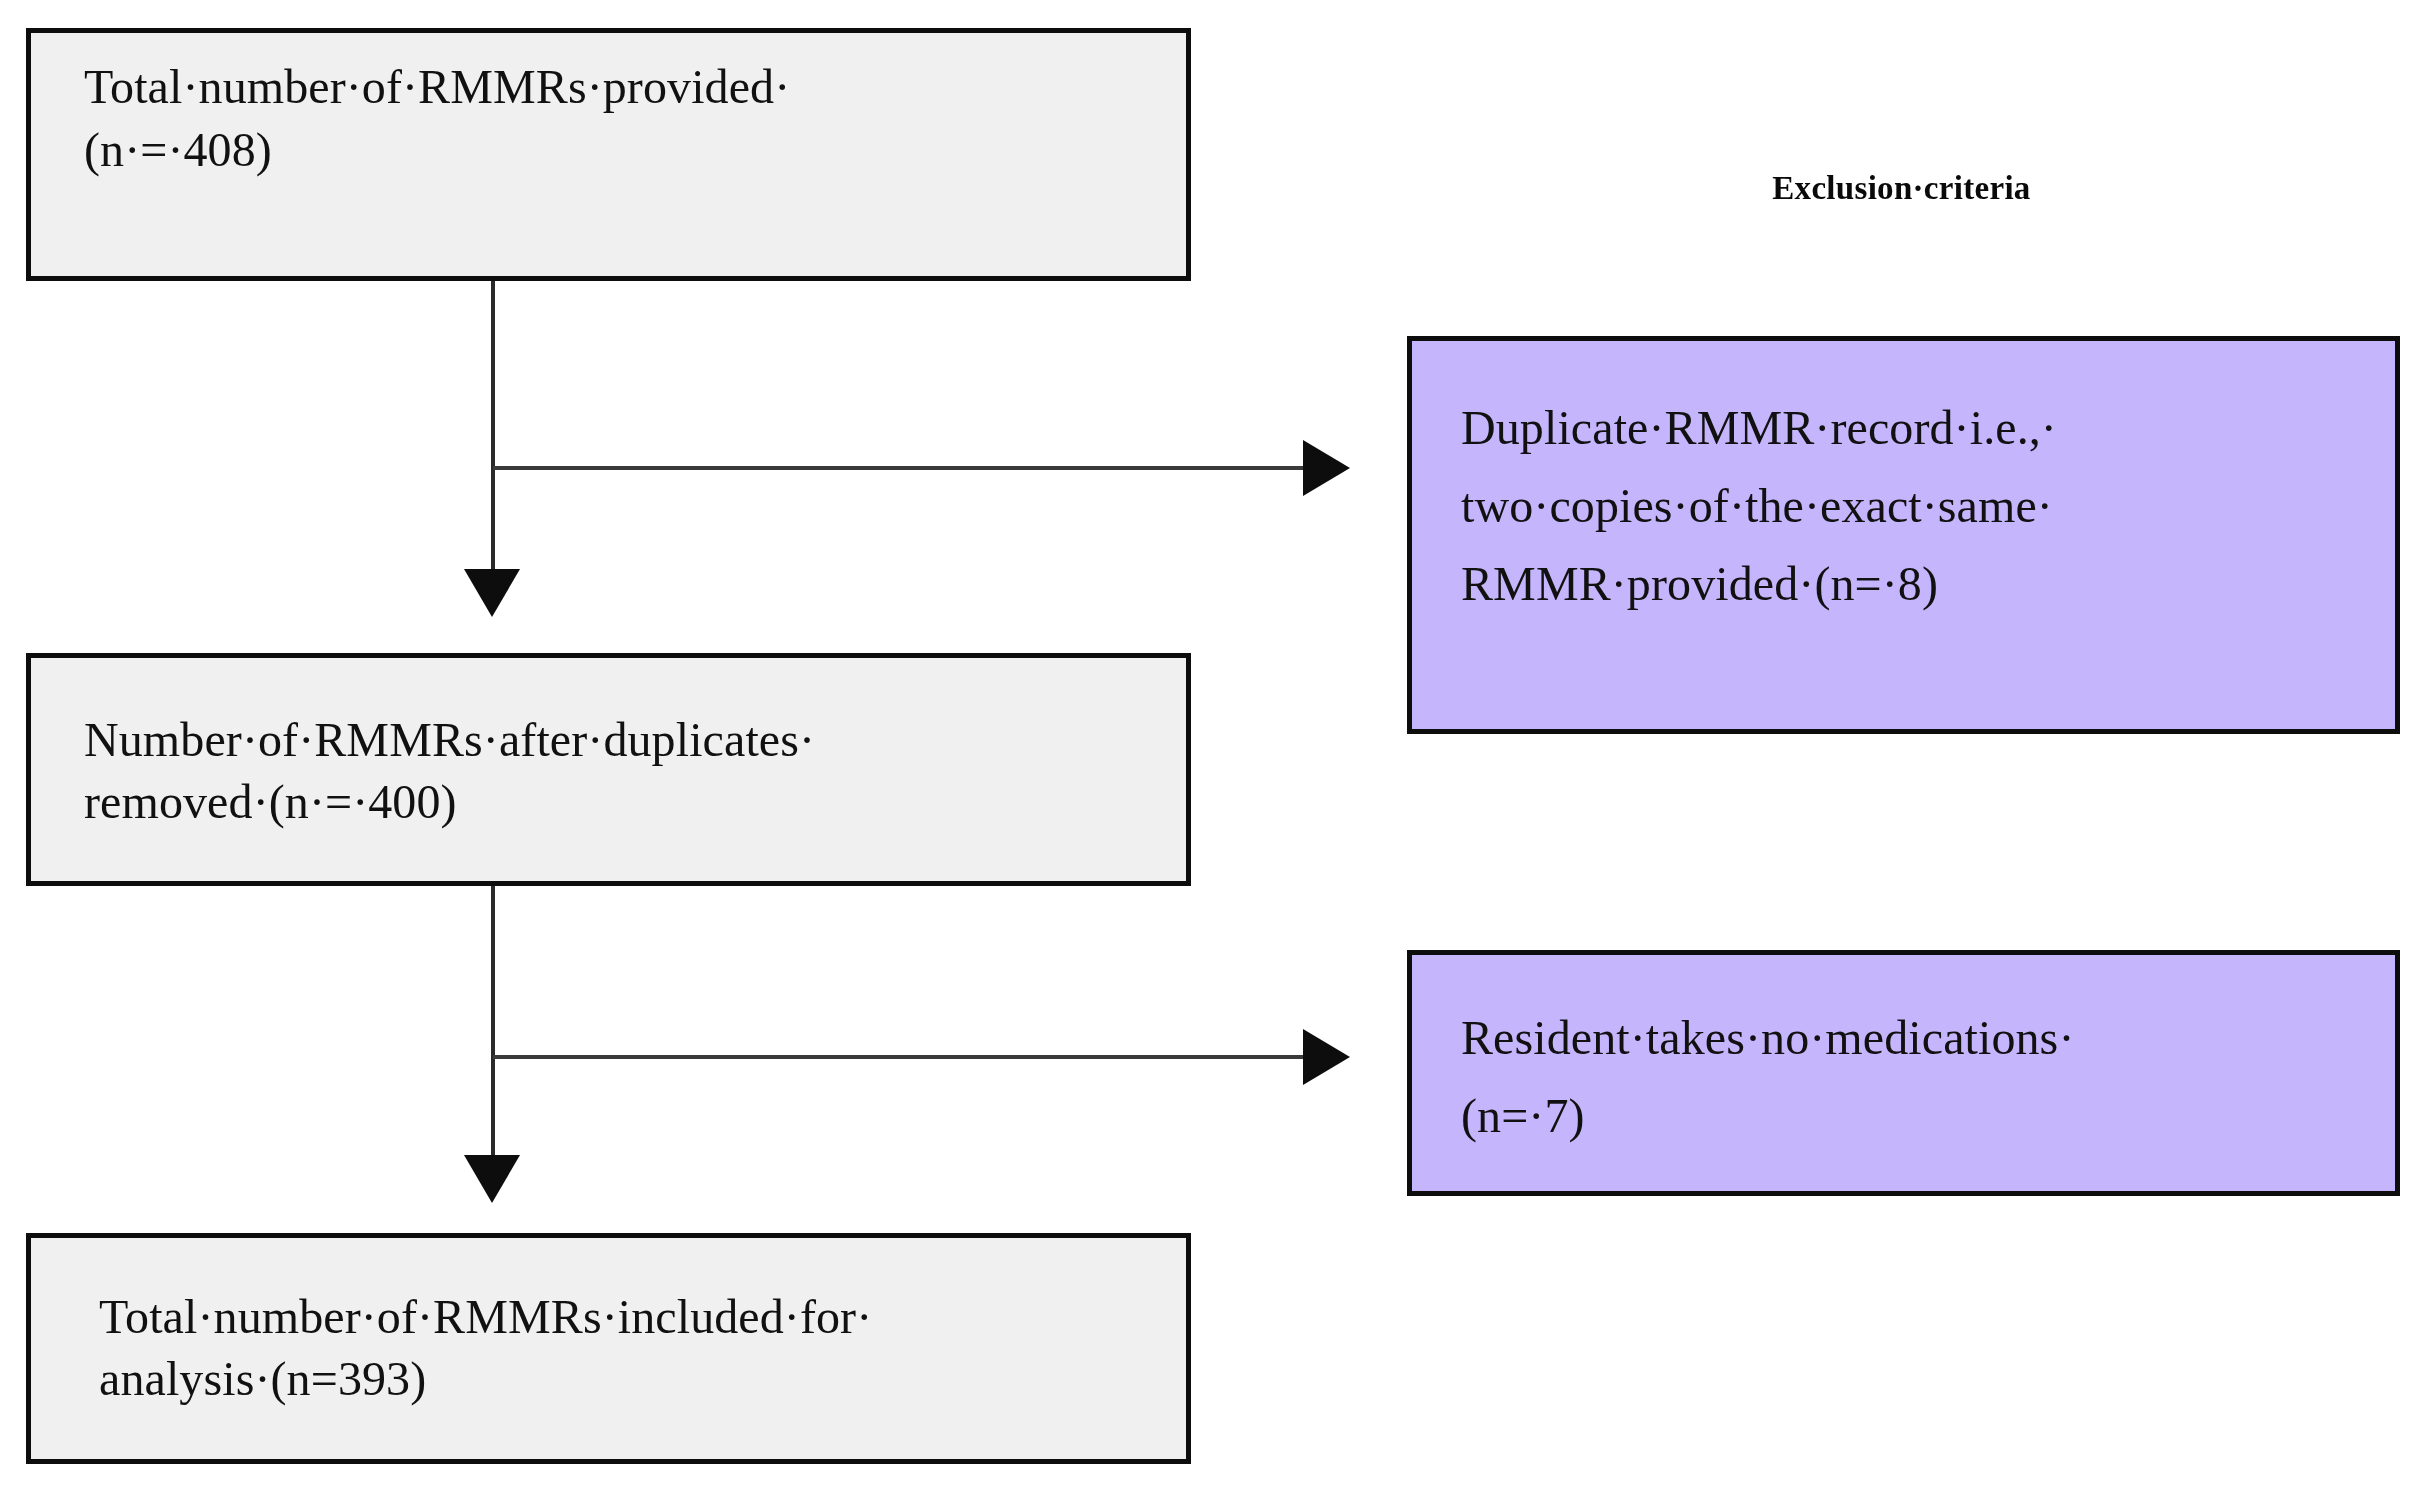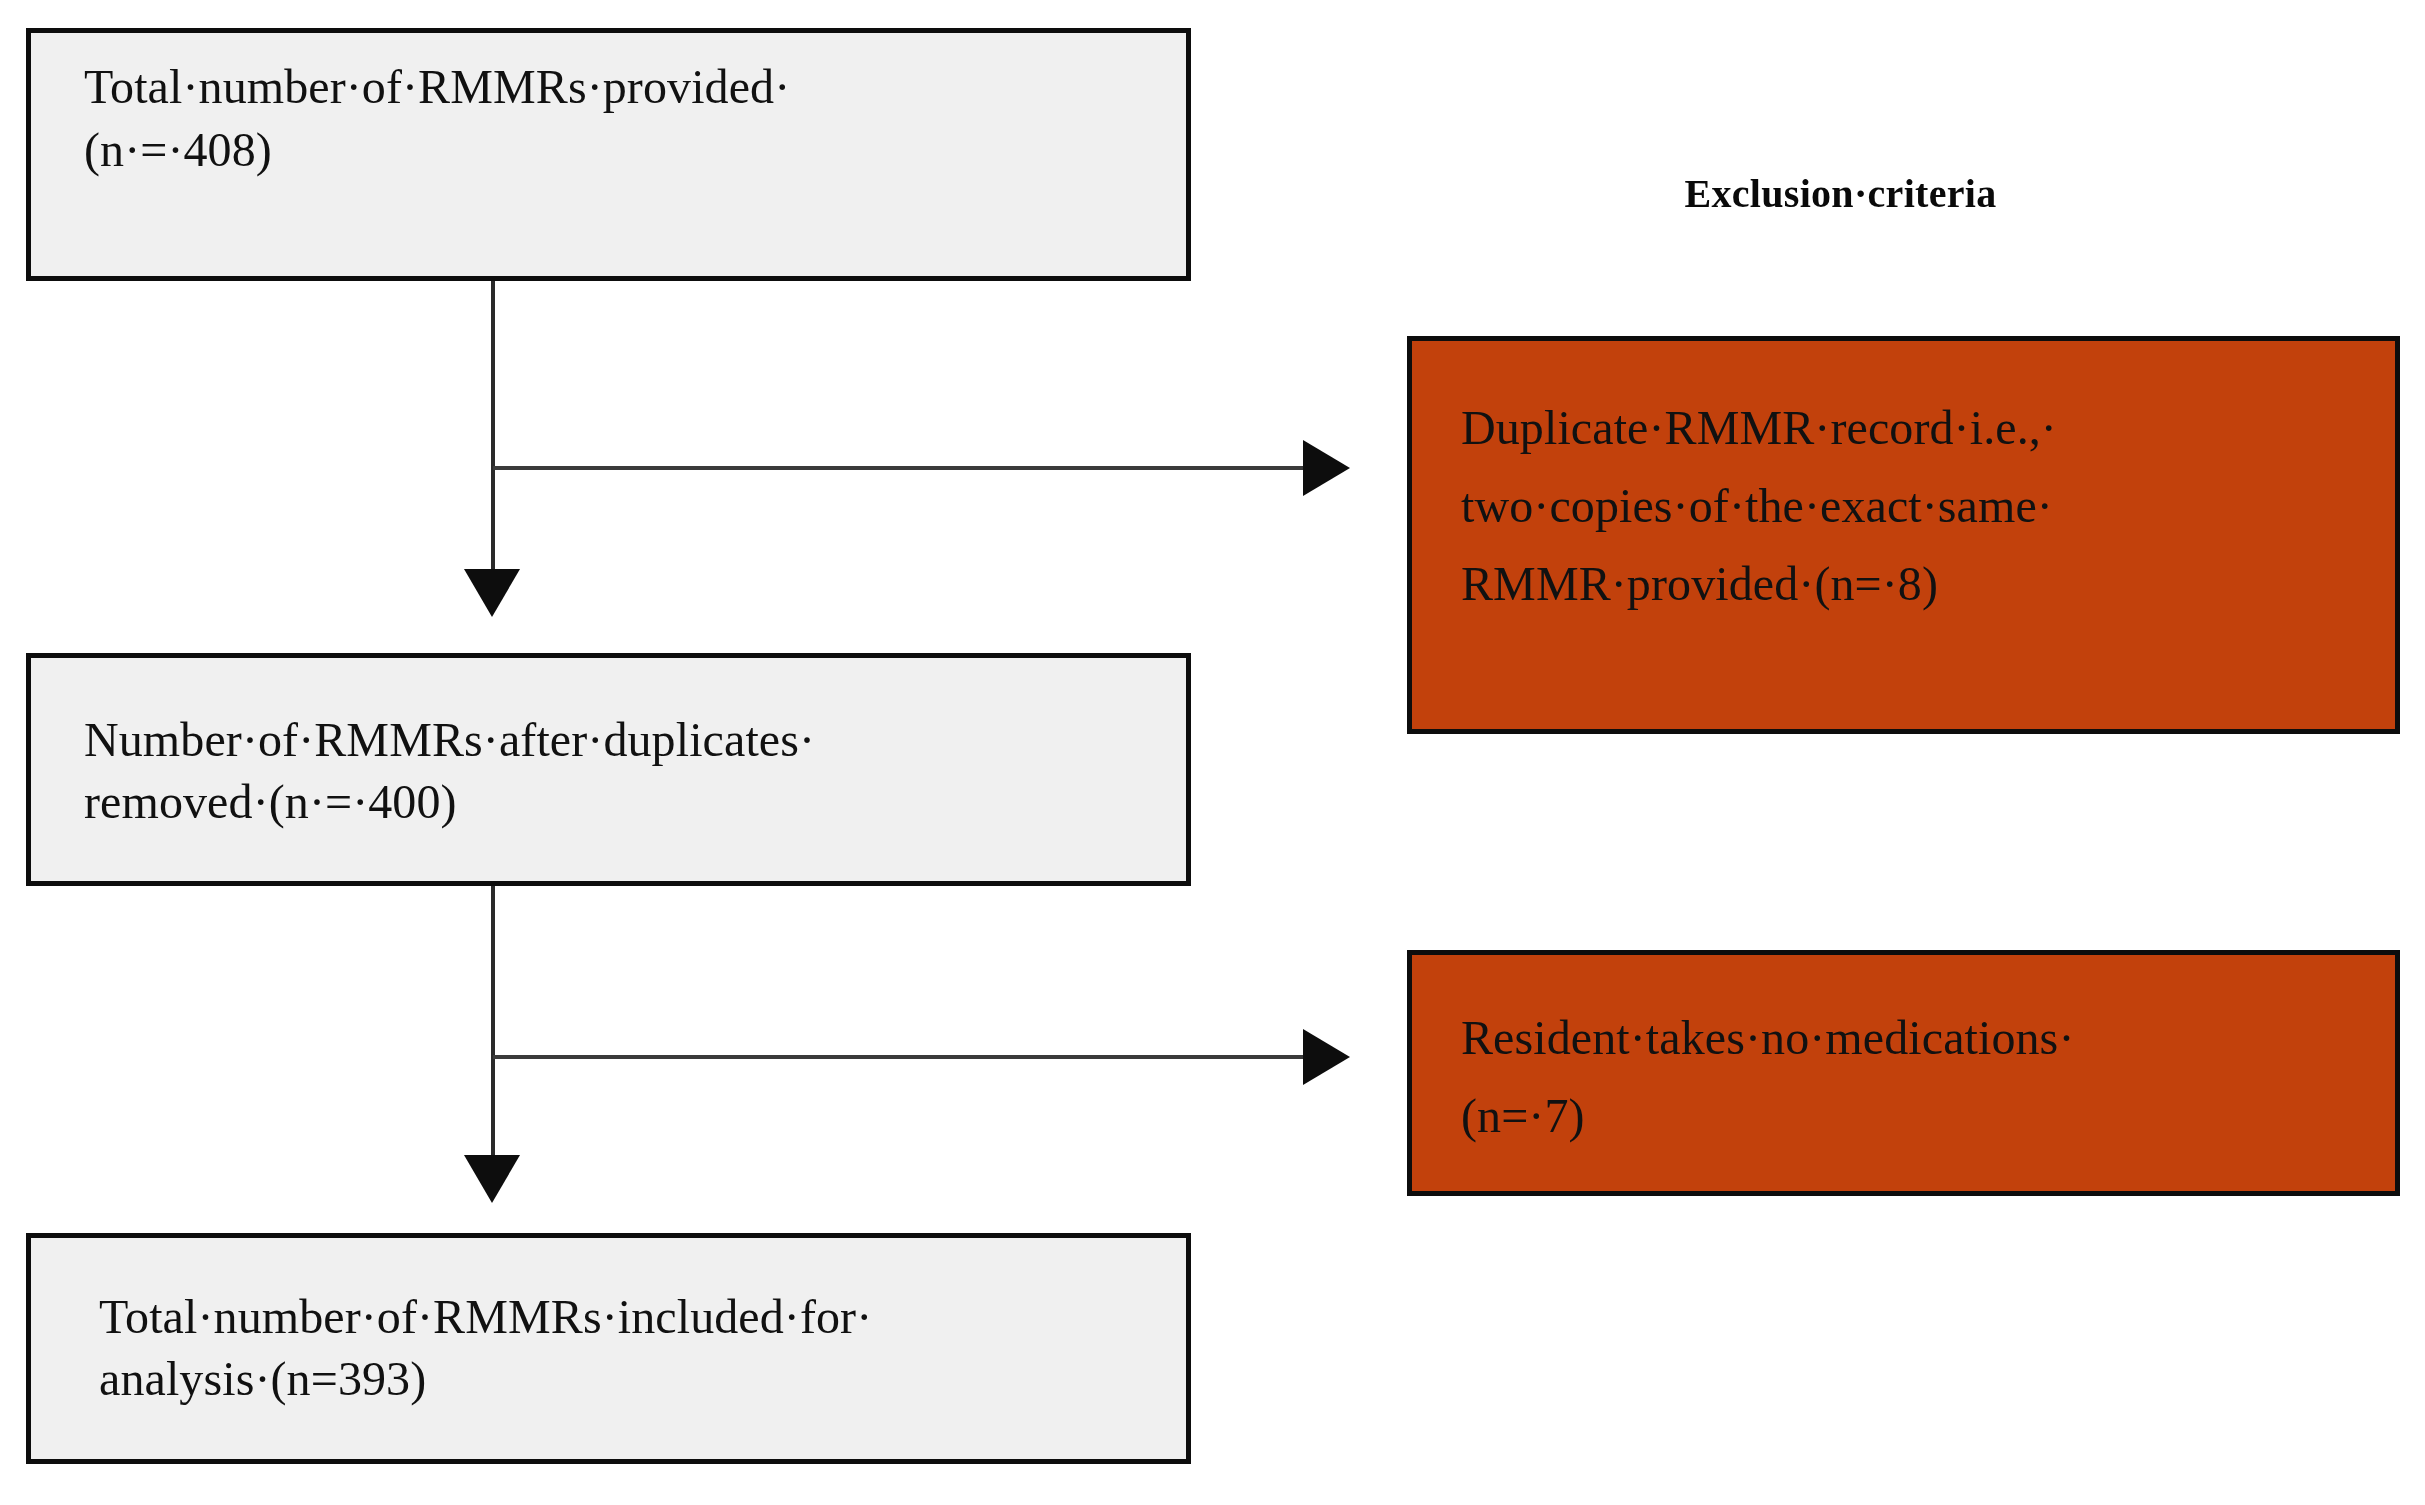--- a/index.html
+++ b/index.html
@@ -24,21 +24,21 @@
     box-sizing: border-box;
     border: 5.6px solid #0d0d0d;
     display: flex;
     flex-direction: column;
     justify-content: flex-start;
   }
   .flow-box.shaded {
     background: #f0f0f0;
   }
   .flow-box.plain {
-    background: #c2410c;
+    background: #c4b5fd;
   }
   .box-text {
     font-size: 48px;
     line-height: 1.30;
     color: #111111;
     padding: 0;
     white-space: pre-wrap;
     letter-spacing: 0.1px;
   }
   .box-text.spaced {
@@ -67,25 +67,25 @@
   }
   
   #box-exclusion-no-meds {
     left: 1407px; top: 950px; width: 993px; height: 246px;
     padding: 44px 0 0 49px;
   }
 
   
   #exclusion-criteria-heading {
     position: absolute;
-    left: 1344px;
+    left: 1405px;
     top: 170px;
     width: 993px;
     text-align: center;
-    font-size: 40px;
+    font-size: 33px;
     font-weight: bold;
     color: #0a0a0a;
     letter-spacing: 0.3px;
   }
 
   
   .v-line {
     position: absolute;
     width: 3.7px;
     background: #2a2a2a;

